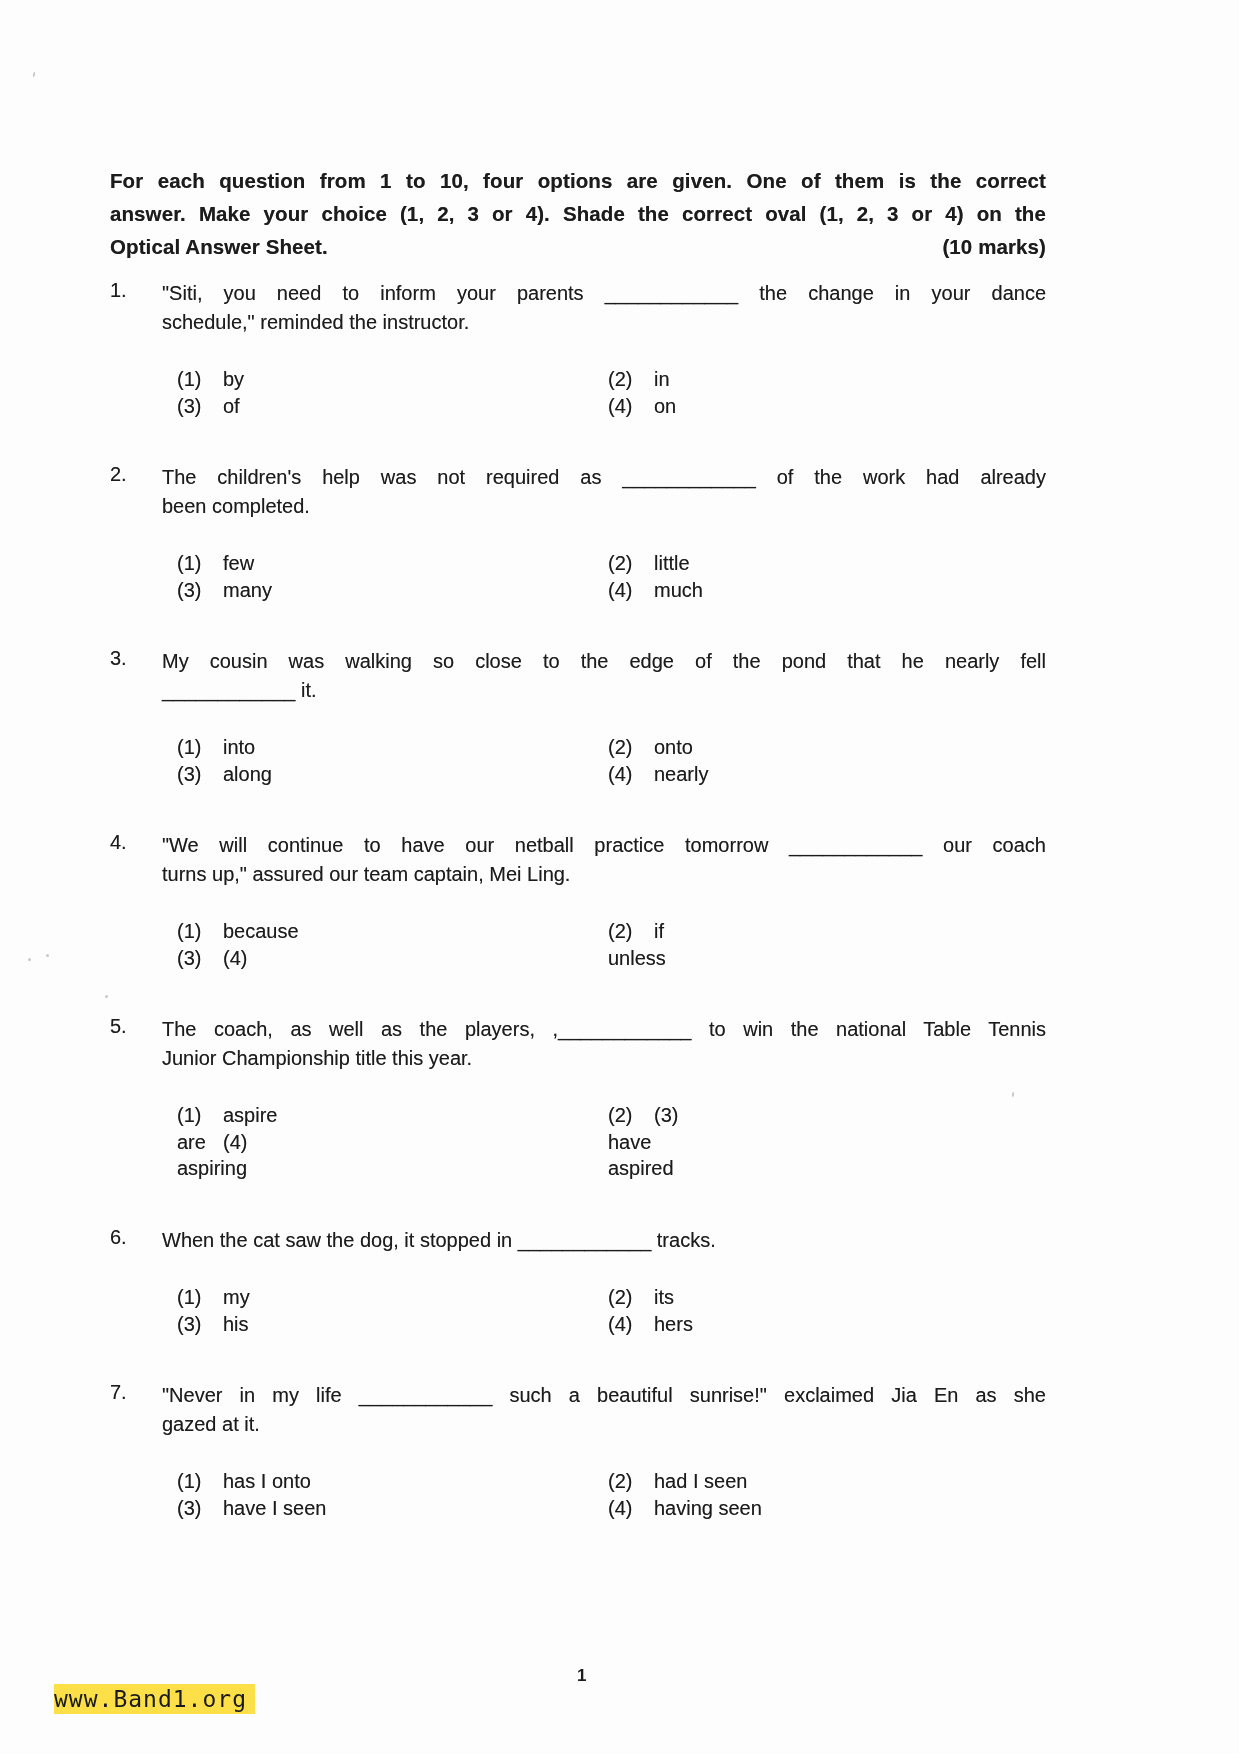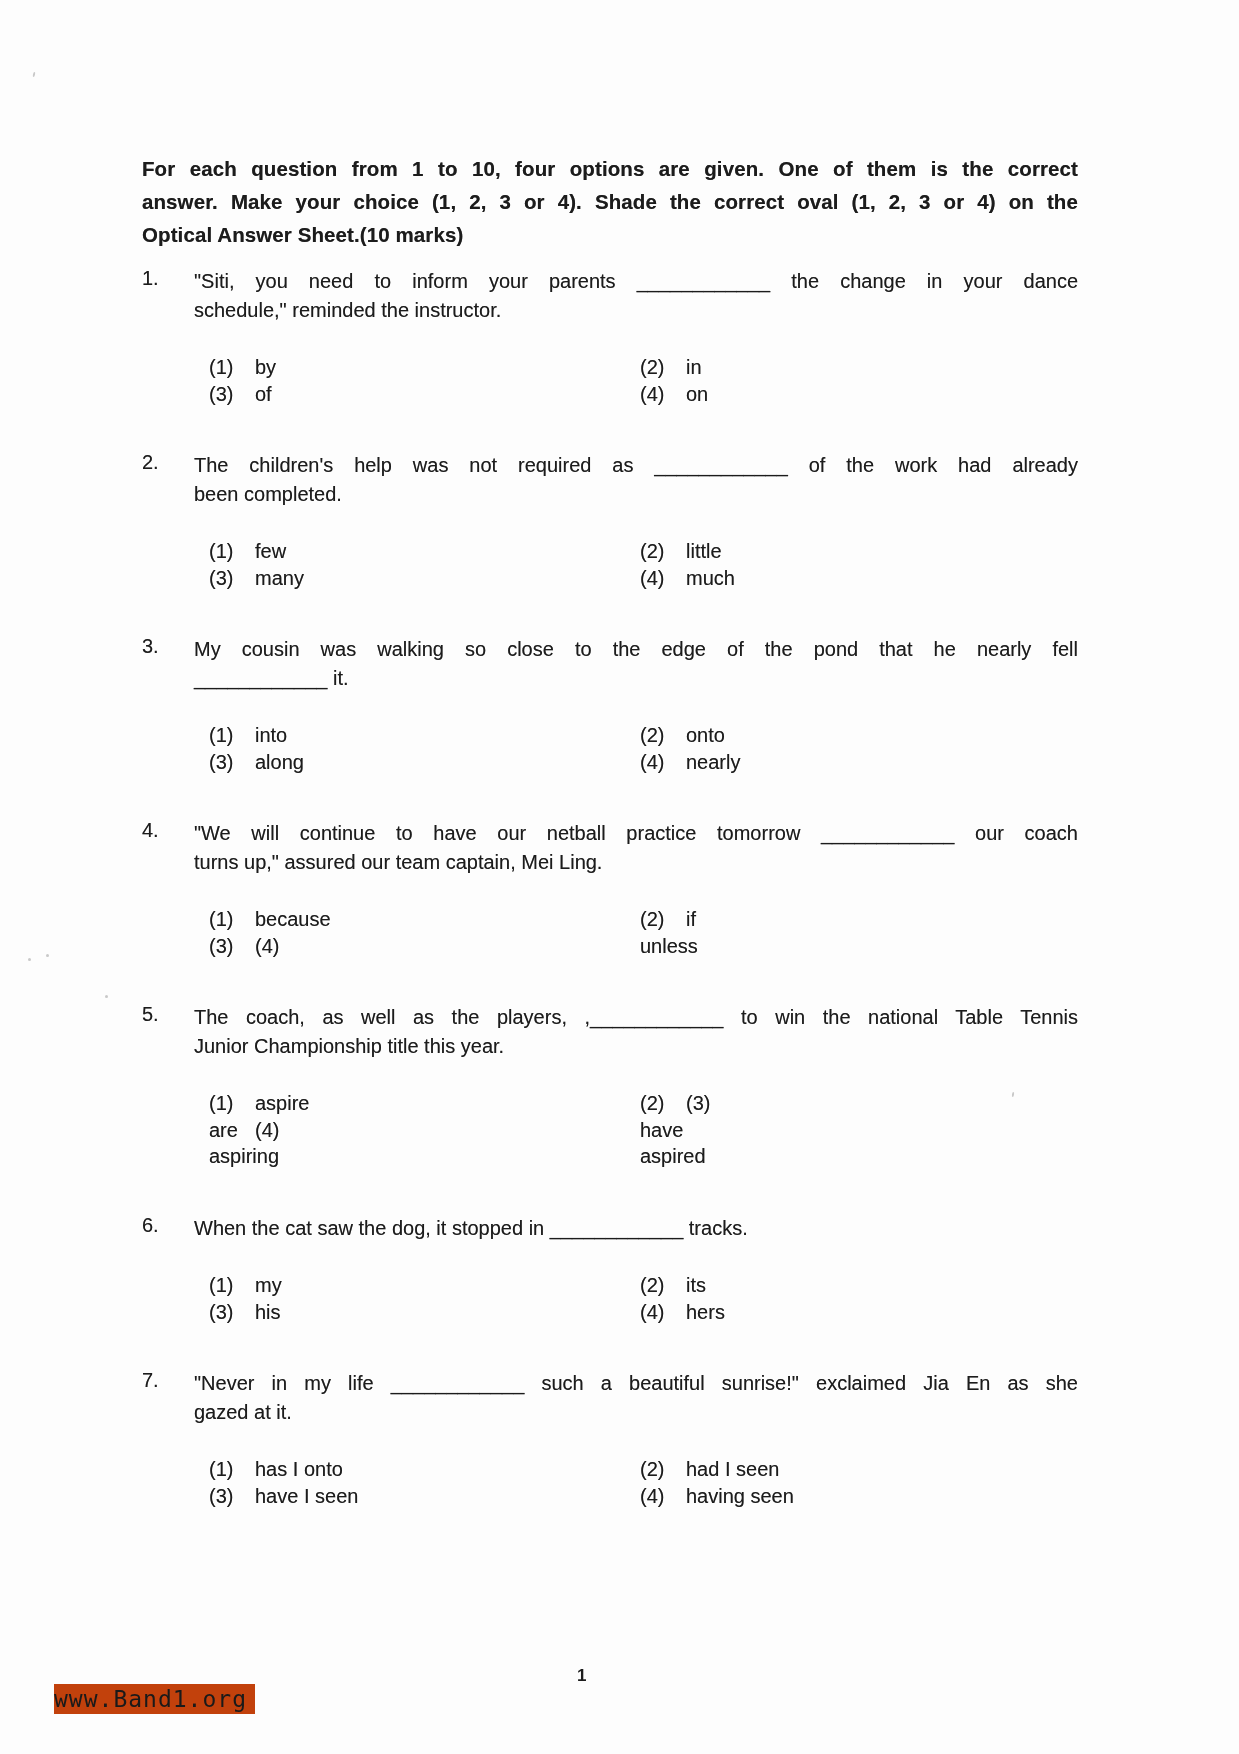--- a/index.html
+++ b/index.html
@@ -5,49 +5,49 @@
   html,body { margin:0; padding:0; background:#ffffff; }
   .page {
     position:relative;
     width:1239px; height:1754px;
     background:#fdfdfd;
     font-family:"Liberation Sans", sans-serif;
     color:#1c1c1c;
     overflow:hidden;
   }
   .content {
-    position:absolute; left:110px; top:152px; width:936px;margin-left:32px;
+    position:absolute; left:110px; top:164px; width:936px;
   }
   .instr {
     font-size:20.5px; font-weight:700; line-height:33px;
     letter-spacing:0.1px;
     text-shadow:0 0 0.5px rgba(0,0,0,0.55);
   }
   .just { text-align:justify; text-align-last:justify; }
-  .instr-row3 { display:flex; }
+  .instr-row3 { display:flex; justify-content:space-between; }
   .qlist { margin-top:16px; }
   .q { display:flex; margin-bottom:44px; }
   .qnum { width:52px; flex:none; font-size:20px; text-shadow:0 0 0.4px rgba(0,0,0,0.45); }
   .qbody { flex:1; min-width:0; }
   .stem { font-size:20px; line-height:28.5px; text-shadow:0 0 0.4px rgba(0,0,0,0.45); }
   .opts {
     margin-top:30px; margin-left:15px;
     display:grid; grid-template-columns:46px 385px 46px auto;
     font-size:20px; line-height:26.5px;
     text-shadow:0 0 0.4px rgba(0,0,0,0.45);
   }
   .page-num {
     position:absolute; left:577px; top:1666px;
     font-size:17px; font-weight:700;
   }
   .watermark {
     position:absolute; left:54px; top:1684px;
     font-family:"DejaVu Sans Mono", monospace;
     font-size:23px; color:#1a1a1a; letter-spacing:1px;
-    background:#c2410c; padding:2px 8px 2px 0;
+    background:#fde047; padding:2px 8px 2px 0;
   }
   .speck { position:absolute; background:#8a8a8a; opacity:0.45; border-radius:50%; }
 </style>
 </head>
 <body>
 
 <div class="page">
 
   <div class="speck" style="left:33px; top:72px; width:2px; height:5px; transform:rotate(14deg);"></div>
   <div class="speck" style="left:28px; top:958px; width:3px; height:3px;"></div>

